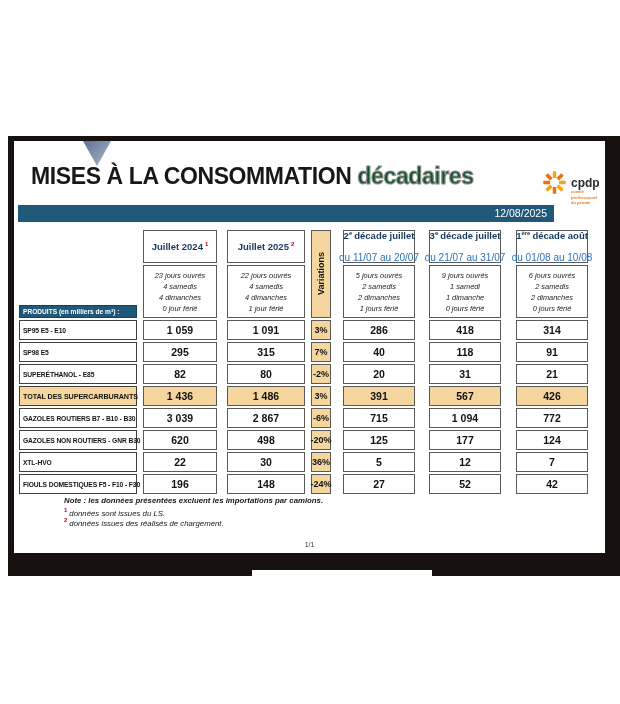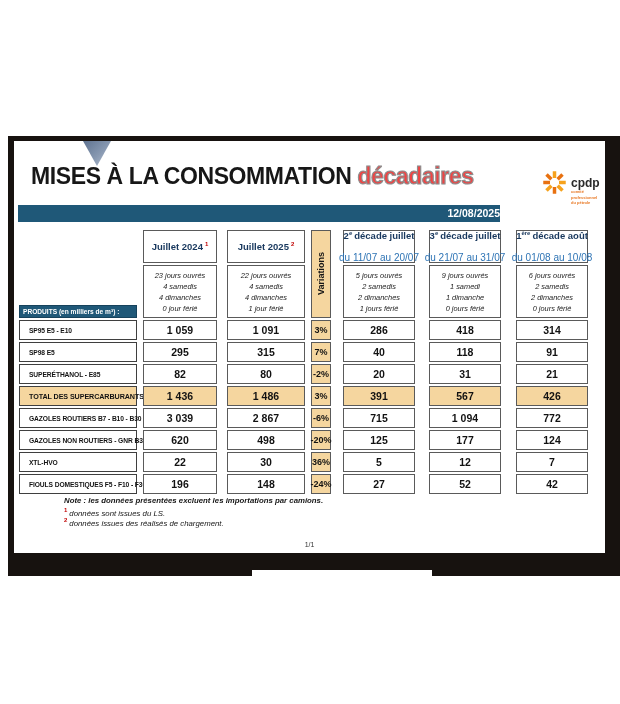--- a/index.html
+++ b/index.html
@@ -10,30 +10,30 @@
   .bezel{position:absolute;left:8px;top:136px;width:612px;height:440px;background:#17120f;}
   .screen{position:absolute;left:14px;top:141px;width:591px;height:412px;background:#ffffff;}
   .stand-notch{position:absolute;left:252px;top:570px;width:180px;height:6px;background:#ffffff;}
 
   
   .corner-triangle{position:absolute;left:83px;top:141px;width:28px;height:25px;
       background:linear-gradient(135deg,#5f7390 0%,#8798b1 55%,#b9c4d4 100%);
       clip-path:polygon(0 0,100% 0,50% 100%);}
   .slide-title{position:absolute;left:31px;top:163px;font-size:23px;font-weight:bold;
       letter-spacing:-0.4px;white-space:nowrap;color:#171717;}
-  .slide-title .accent{color:#ef4444;-webkit-text-stroke:1.1px #8f8f8f;text-shadow:0 0 1px #9a9a9a;
+  .slide-title .accent{color:#14532d;-webkit-text-stroke:1.1px #8f8f8f;text-shadow:0 0 1px #9a9a9a;
       font-weight:bold;margin-left:6px;}
   .logo{position:absolute;left:541px;top:169px;display:flex;align-items:flex-start;gap:3px;}
   .logo-text{display:flex;flex-direction:column;line-height:1;}
   .logo-name{font-size:12px;font-weight:bold;color:#2b2b2b;letter-spacing:0;margin-top:8px;}
   .logo-tag{font-size:4px;color:#e87722;font-weight:bold;line-height:4.6px;margin-top:1px;}
 
-  .date-bar{position:absolute;left:18px;top:205px;width:482px;height:17px;background:#1f5878;
-      color:#ffffff;font-size:10.5px;font-weight:bold;line-height:17px;text-align:right;
-      box-sizing:border-box;}
+  .date-bar{position:absolute;left:18px;top:205px;width:536px;height:17px;background:#1f5878;
+      color:#ffffff;font-size:10.5px;font-weight:normal;line-height:17px;text-align:right;
+      padding-right:7px;box-sizing:border-box;}
 
   
   .col{position:absolute;top:230px;display:flex;flex-direction:column;gap:2px;}
   #col-products{left:19px;width:118px;}
   #col-jul2024{left:143px;width:74px;}
   #col-jul2025{left:227px;width:78px;}
   #col-var{left:311px;width:20px;}
   #col-dec2{left:343px;width:72px;}
   #col-dec3{left:429px;width:72px;}
   #col-aout{left:516px;width:72px;}
@@ -46,21 +46,21 @@
   .sup-blue{color:#17375d;}
   .range-line{font-size:10px;color:#2e74b5;margin-top:11px;white-space:nowrap;}
   .rest{margin-left:2px;}
   .cal-box{height:53px;display:flex;flex-direction:column;justify-content:center;align-items:center;
       font-style:italic;font-size:7.4px;line-height:11px;color:#1c1c1c;}
   .spacer{height:73px;flex:none;}
   .prod-header{height:13px;box-sizing:border-box;background:#1f5878;border:1px solid #16425c;
       color:#ffffff;font-weight:bold;font-size:6.6px;line-height:11px;padding-left:3px;flex:none;}
   .cell{height:20px;display:flex;align-items:center;justify-content:center;
       font-size:10.5px;font-weight:600;color:#121212;}
-  .prod-cell{justify-content:flex-start;padding-left:9px;font-size:6.7px;font-weight:600;
+  .prod-cell{justify-content:flex-start;padding-left:3px;font-size:6.7px;font-weight:600;
       border-color:#3f3f3f;white-space:nowrap;letter-spacing:-0.1px;}
   .tan{background:#f5d69f;}
   .total-cell{background:#f5d69f;font-weight:bold;}
   .prod-total{font-size:7.2px;font-weight:bold;}
   .var-head{height:88px;display:flex;align-items:center;justify-content:center;}
   .var-head span{writing-mode:vertical-rl;transform:rotate(180deg);font-size:9px;font-weight:bold;color:#161616;}
   .var-cell{font-size:9px;font-weight:bold;}
 
   
   .note-line{position:absolute;left:20px;font-size:7.8px;font-style:italic;color:#161616;white-space:nowrap;padding-left:44px;}

